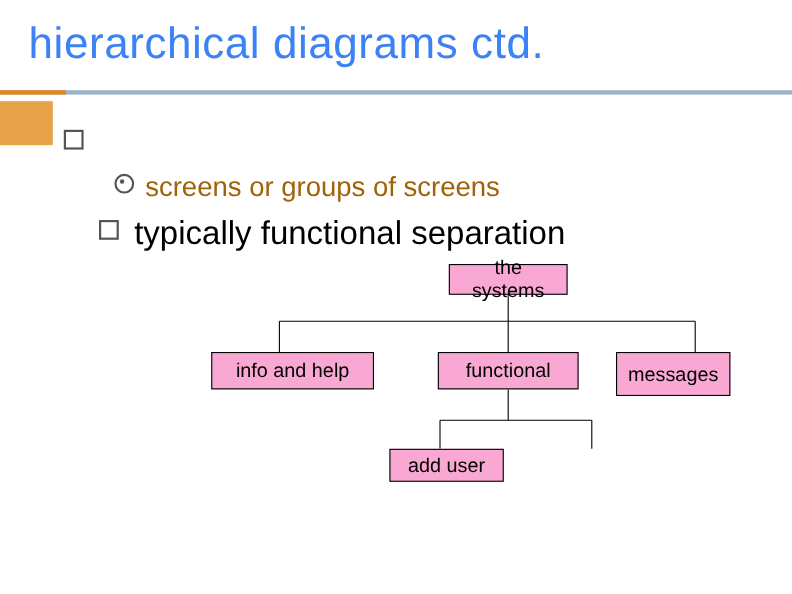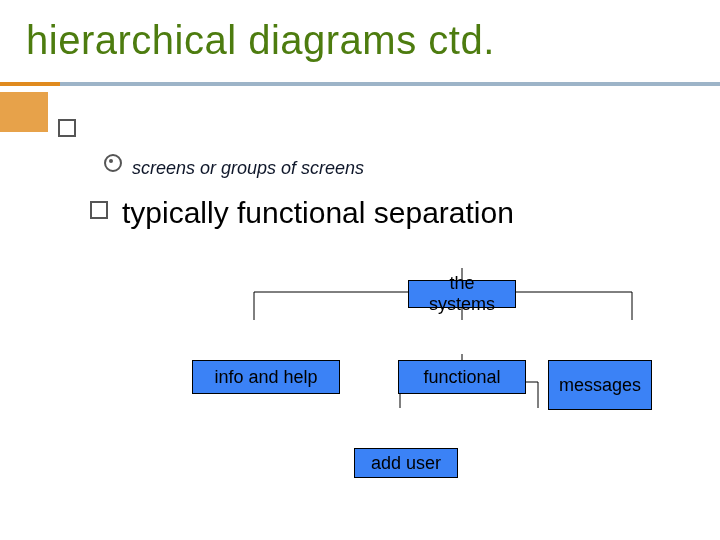--- a/index.html
+++ b/index.html
@@ -1,27 +1,27 @@
 <!DOCTYPE html>
 <html><head>
 <meta charset="utf-8">
 <style>
   html,body{margin:0;padding:0;width:720px;height:540px;background:#fff;font-family:Arial,Helvetica,sans-serif;}
   .slide{position:relative;width:720px;height:540px;}
-  .title{position:absolute;left:26px;top:18px;font-size:40px;color:#4d7c0f;letter-spacing:0.5px;}
+  .title{position:absolute;left:26px;top:18px;font-size:40px;color:#3b82f6;letter-spacing:0.5px;}
   .rule{position:absolute;left:0;top:82px;height:4px;width:720px;background:#9db4c8;}
   .accent{position:absolute;left:0;top:82px;height:4px;width:60px;background:#e08a1e;}
   .orange-block{position:absolute;left:0;top:92px;width:48px;height:40px;background:#e7a24a;}
   .b1{position:absolute;left:58px;top:114px;font-size:30px;color:#000;}
   .sq{display:inline-block;width:14px;height:14px;border:2px solid #555;margin-right:14px;position:relative;top:-4px;}
-  .b2{position:absolute;left:104px;top:156px;font-size:18px;color:#0f172a;font-style:italic;}
+  .b2{position:absolute;left:104px;top:156px;font-size:25px;color:#a16207;}
   .dot{display:inline-block;width:14px;height:14px;border:2px solid #555;border-radius:50%;margin-right:10px;position:relative;top:-2px;}
   .dot::after{content:"";position:absolute;left:3px;top:3px;width:4px;height:4px;background:#555;border-radius:50%;}
   .b3{position:absolute;left:58px;top:196px;font-size:30px;color:#000;padding-left:32px;}
-  .node{position:absolute;background:#3b82f6;border:1px solid #000;font-size:18px;text-align:center;display:flex;align-items:center;justify-content:center;padding:0 6px;box-sizing:border-box;margin-top:40px;}
+  .node{position:absolute;background:#f9a8d4;border:1px solid #000;font-size:18px;text-align:center;display:flex;align-items:center;justify-content:center;padding:0 6px;box-sizing:border-box;}
   svg.conn{position:absolute;left:0;top:0;width:720px;height:540px;pointer-events:none;}
   svg.conn line{stroke:#000;stroke-width:1;}
 </style>
 </head>
 <body>
 
 <div class="slide">
   <div class="title">hierarchical diagrams ctd.</div>
   <div class="rule"></div>
   <div class="accent"></div>
@@ -39,15 +39,15 @@
     <line x1="632" y1="292" x2="632" y2="320"></line>
     <line x1="462" y1="354" x2="462" y2="382"></line>
     <line x1="400" y1="382" x2="538" y2="382"></line>
     <line x1="400" y1="382" x2="400" y2="408"></line>
     <line x1="538" y1="382" x2="538" y2="408"></line>
   </svg>
 
   <div class="node" style="left:408px;top:240px;width:108px;height:28px">the systems</div>
   <div class="node" style="left:192px;top:320px;width:148px;height:34px">info and help</div>
   <div class="node" style="left:398px;top:320px;width:128px;height:34px">functional</div>
-  <div class="node" style="left:548px;top:320px;width:104px;height:50px">messages</div>
+  <div class="node" style="left:560px;top:320px;width:104px;height:40px">messages</div>
   <div class="node" style="left:354px;top:408px;width:104px;height:30px">add user</div>
 </div>
 
 </body></html>

